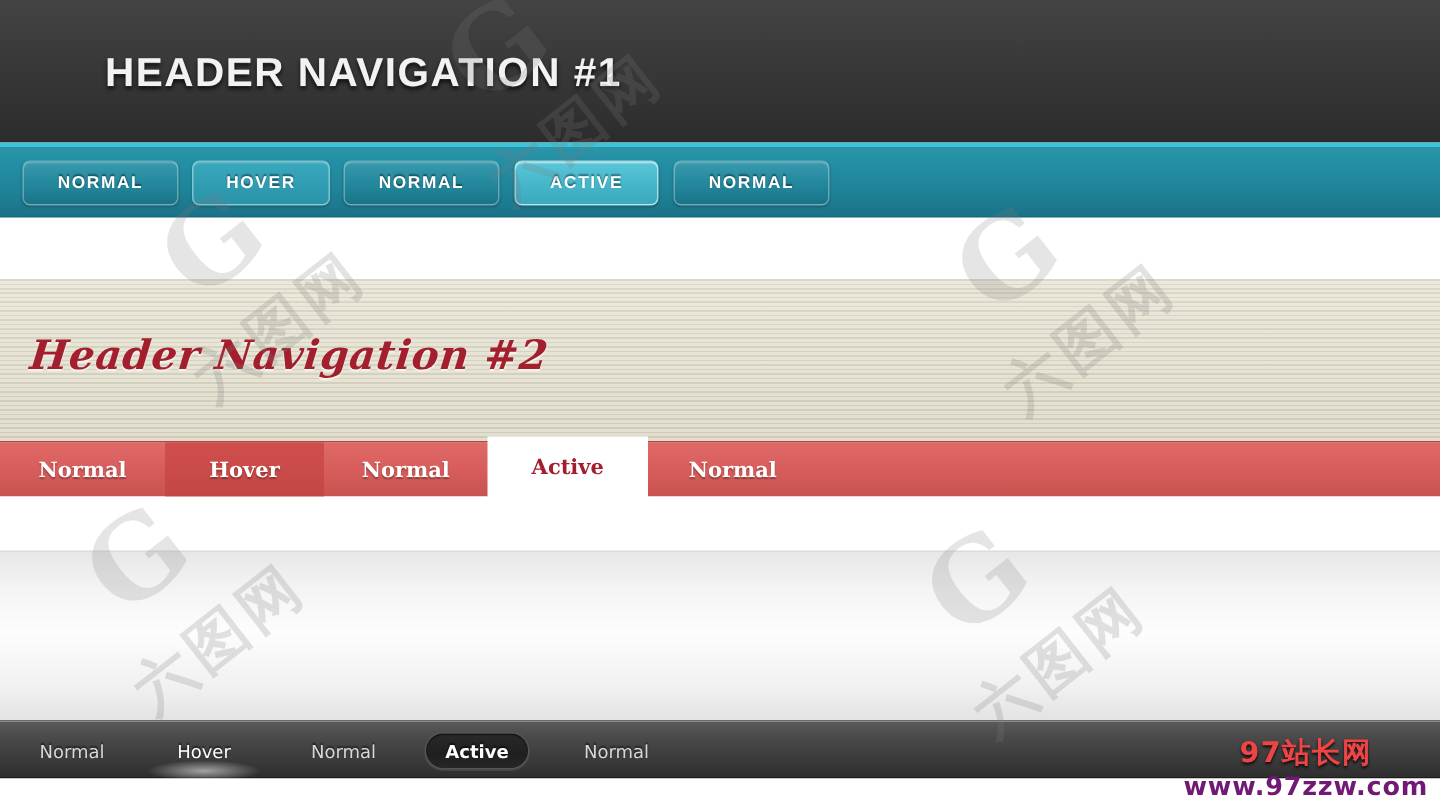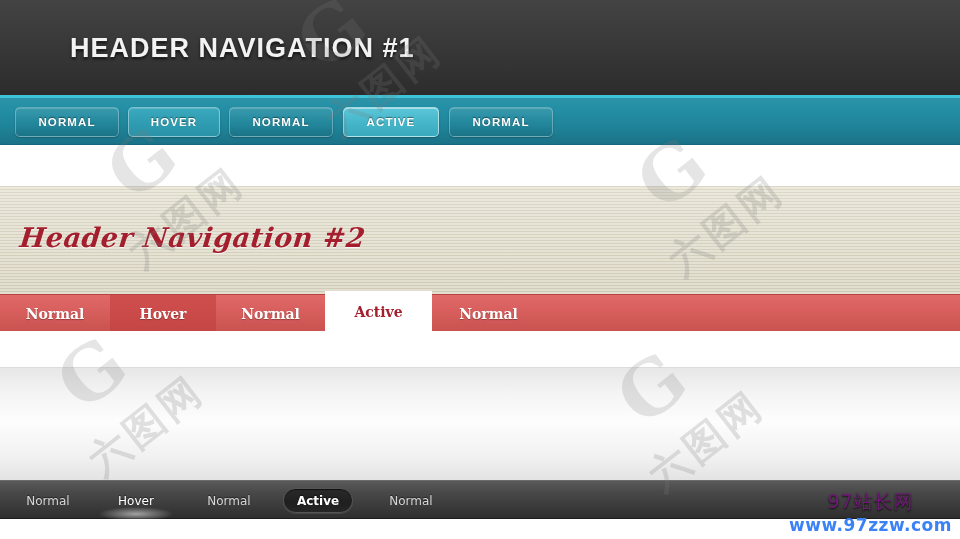--- a/index.html
+++ b/index.html
@@ -149,25 +149,25 @@
     font-family:"DejaVu Serif", serif;
     color:rgba(125,125,125,.20);
     font-size:74px; font-weight:bold;
     transform:rotate(-38deg);
   }
   .wm-foot {
     right:8px; bottom:4px; text-align:center;
     font-family:"DejaVu Sans", sans-serif;
   }
   .wm-foot .l1 {
-    font-size:19px; font-weight:normal; color:#701a75; letter-spacing:1px;
+    font-size:19px; font-weight:bold; color:#ef4444; letter-spacing:1px;
     text-shadow:0 1px 2px rgba(0,0,0,.85);
   }
   .wm-foot .l2 {
-    font-size:17px; font-weight:bold; color:#3b82f6; letter-spacing:.5px;
+    font-size:17px; font-weight:bold; color:#701a75; letter-spacing:.5px;
     text-shadow:0 1px 0 rgba(255,255,255,.6);
   }
 </style>
 </head>
 <body>
 
 <div id="page">
 
   <div class="s1-header"></div>
   <div class="s1-title">HEADER NAVIGATION #1</div>

